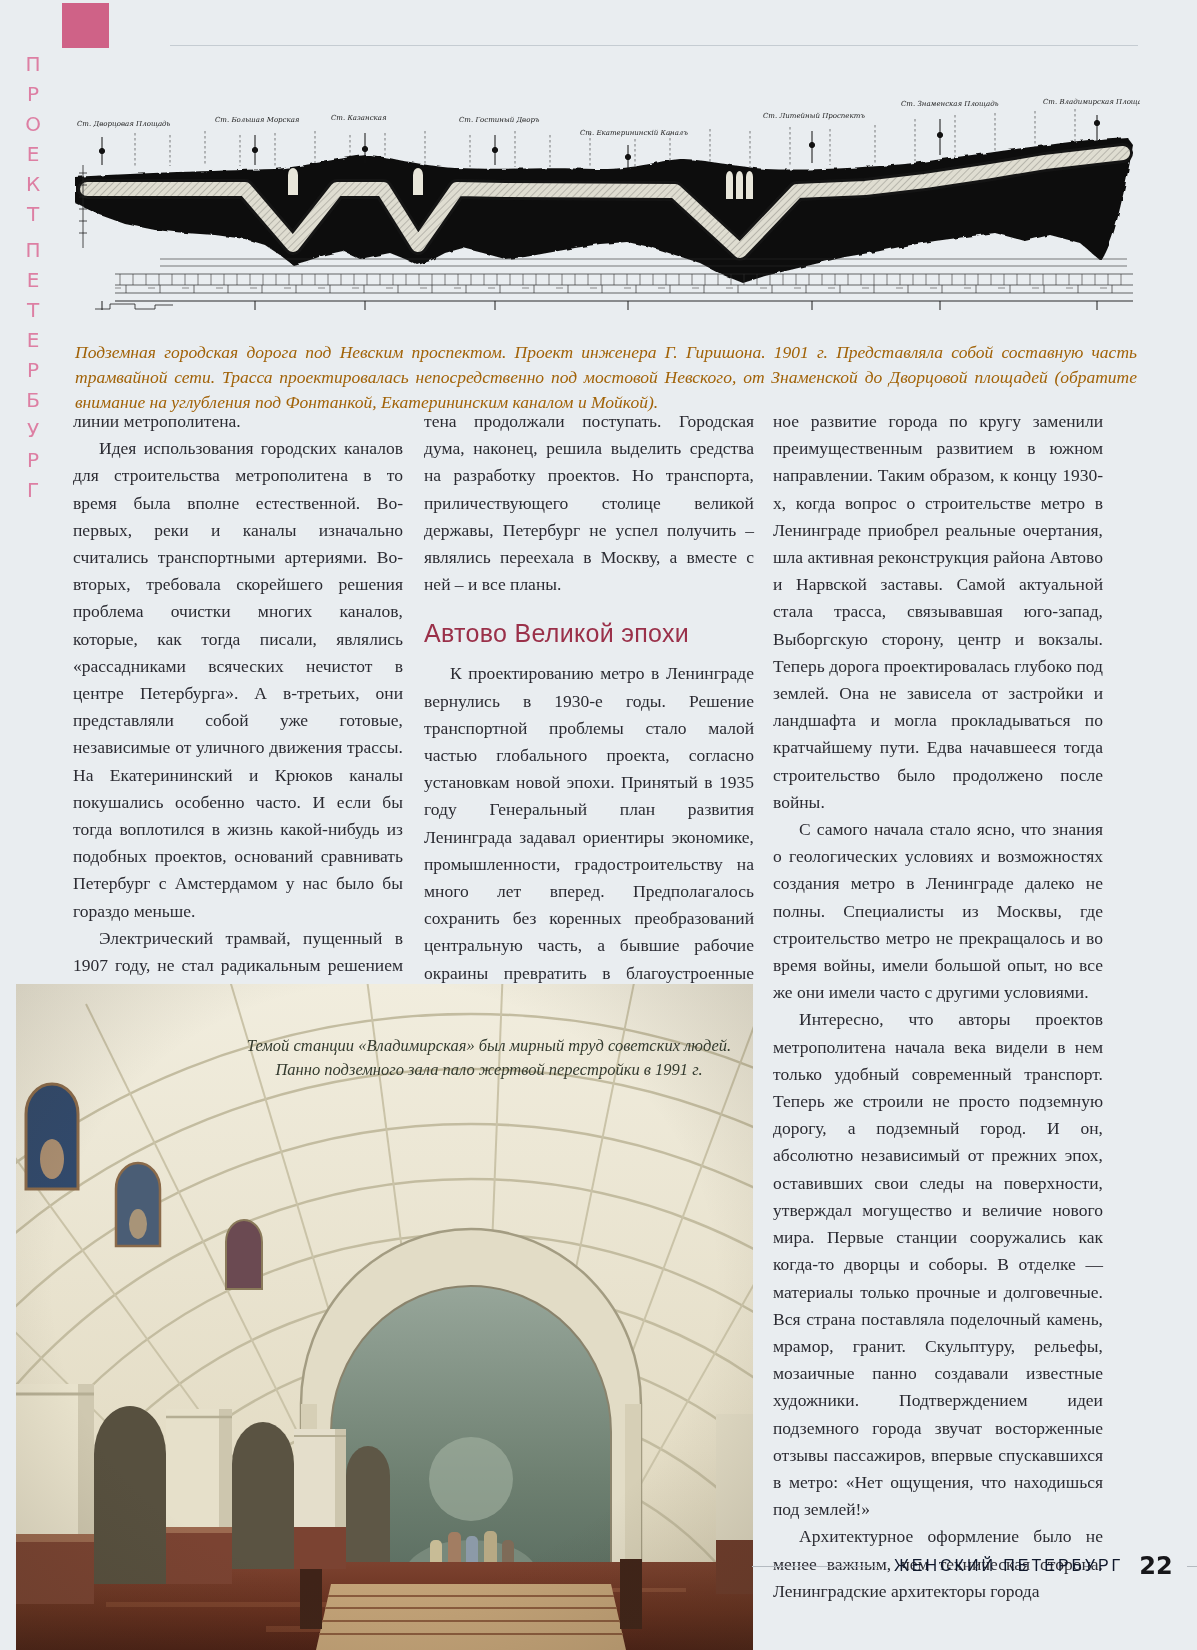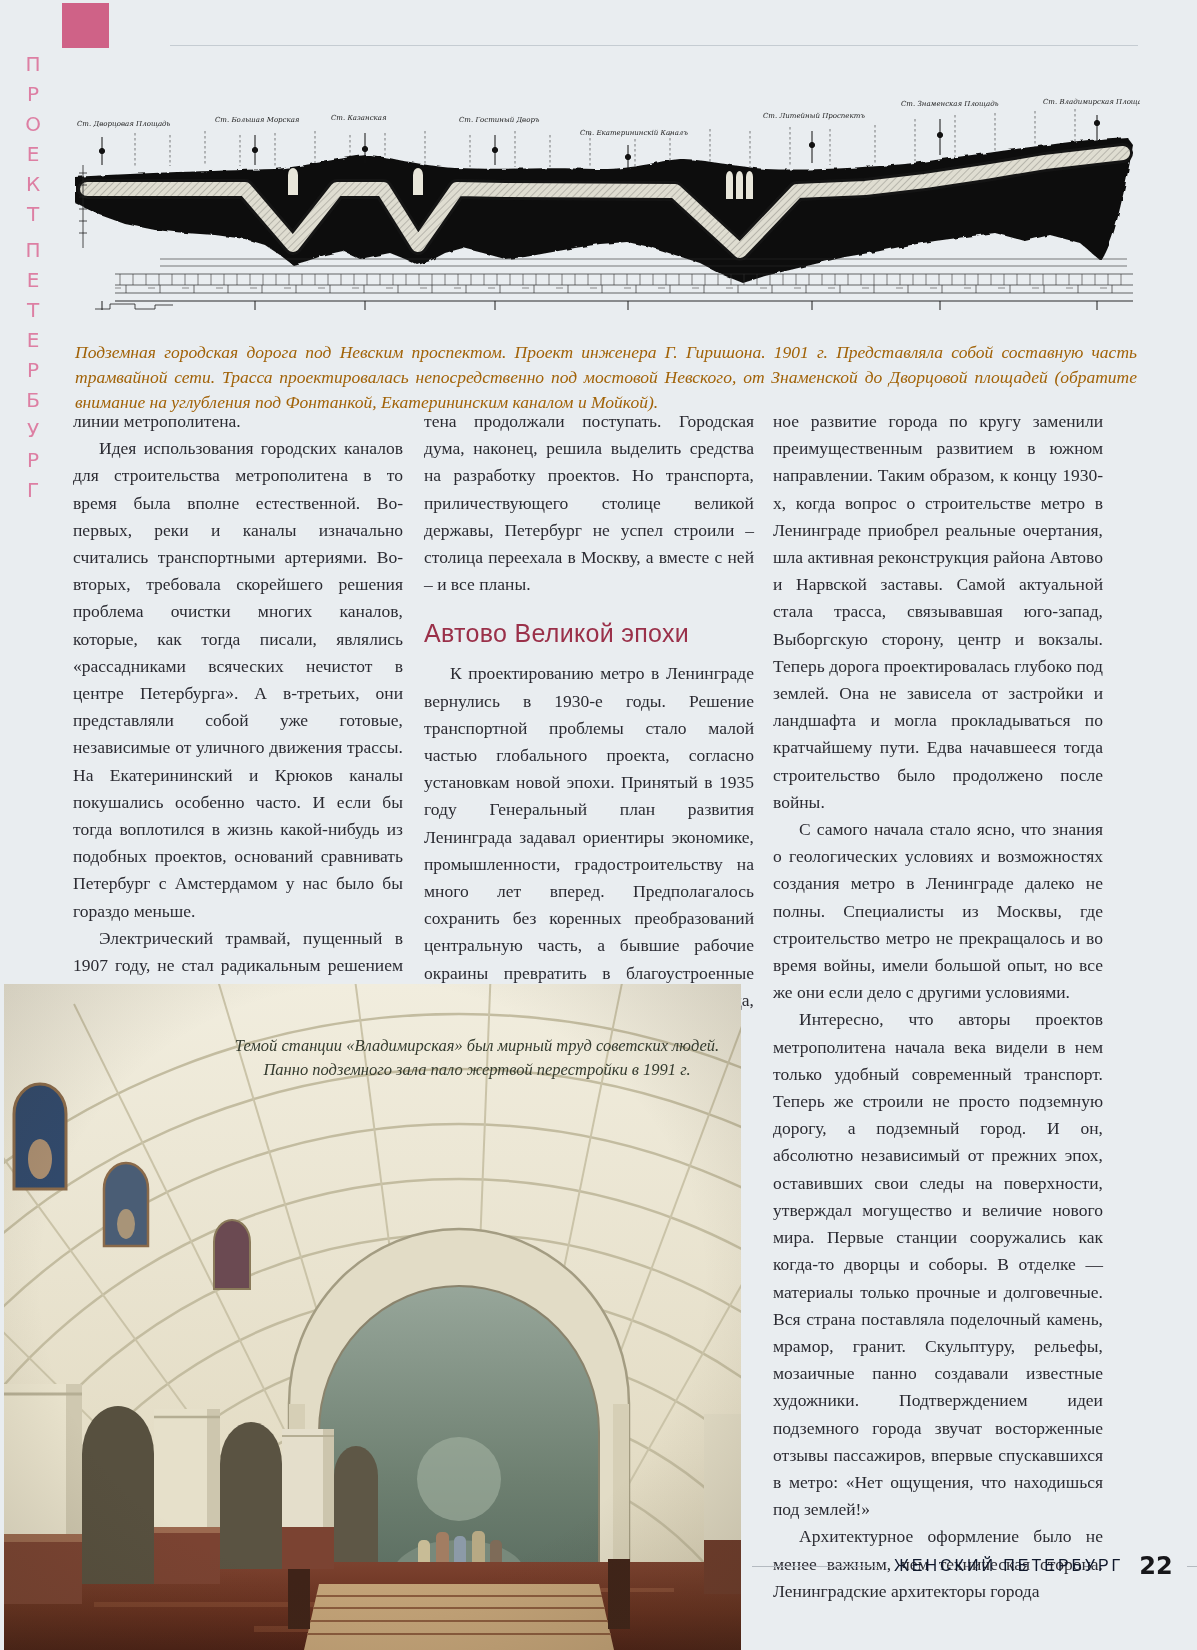--- a/index.html
+++ b/index.html
@@ -19,21 +19,21 @@
   .fig-caption{position:absolute;left:75px;top:322px;width:1062px;
         font-style:italic;font-size:17.5px;line-height:25px;color:#a16207;text-align:justify;}
   
   .col{position:absolute;top:408px;width:330px;}
   .col p{margin:0;text-indent:26px;text-align:justify;font-size:17.5px;line-height:27.2px;}
   .col p.cont{text-indent:0;}
   #col1{left:73px;} #col2{left:424px;} #col3{left:773px;}
   .section-heading{margin:21px 0 12px 0;font-family:"Liberation Sans",sans-serif;
         font-weight:400;font-size:25px;letter-spacing:.3px;color:#9a3049;}
   
-  .photo{position:absolute;left:4px;top:984px;width:737px;height:666px;overflow:hidden;}
+  .photo{position:absolute;left:16px;top:984px;width:737px;height:666px;overflow:hidden;}
   .photo-caption{position:absolute;top:50px;right:4px;width:520px;text-align:center;
         font-style:italic;font-size:16.5px;line-height:24px;color:#333a2e;}
   .photo-caption div{white-space:nowrap;}
   
   .footer{position:absolute;left:752px;top:1549px;width:445px;height:34px;
         display:flex;align-items:center;font-family:"Liberation Sans",sans-serif;}
   .footer .rule{height:1px;background:#b4bac0;}
   .footer .rule.l{width:128px;margin-right:14px;}
   .footer .rule.r{flex:1;margin-left:14px;}
   .footer .mag{font-size:16px;letter-spacing:3px;color:#0f172a;}
@@ -189,28 +189,28 @@
 
   <p class="fig-caption">Подземная городская дорога под Невским проспектом. Проект инженера Г. Гиришона. 1901 г. Представляла собой составную часть трамвайной сети. Трасса проектировалась непосредственно под мостовой Невского, от Знаменской до Дворцовой площадей (обратите внимание на углубления под Фонтанкой, Екатерининским каналом и Мойкой).</p>
 
   <div class="col" id="col1">
     <p class="cont">линии метрополитена.</p>
     <p>Идея использования городских каналов для строительства метрополитена в то время была вполне естественной. Во-первых, реки и каналы изначально считались транспортными артериями. Во-вторых, требовала скорейшего решения проблема очистки многих каналов, которые, как тогда писали, являлись «рассадниками всяческих нечистот в центре Петербурга». А в-третьих, они представляли собой уже готовые, независимые от уличного движения трассы. На Екатерининский и Крюков каналы покушались особенно часто. И если бы тогда воплотился в жизнь какой-нибудь из подобных проектов, оснований сравнивать Петербург с Амстердамом у нас было бы гораздо меньше.</p>
     <p>Электрический трамвай, пущенный в 1907 году, не стал радикальным решением транспортной проблемы. Предложения об устройстве метрополи-</p>
   </div>
 
   <div class="col" id="col2">
-    <p class="cont">тена продолжали поступать. Городская дума, наконец, решила выделить средства на разработку проектов. Но транспорта, приличествующего столице великой державы, Петербург не успел строили – столица переехала в Москву, а вместе с ней – и все планы.</p>
+    <p class="cont">тена продолжали поступать. Городская дума, наконец, решила выделить средства на разработку проектов. Но транспорта, приличествующего столице великой державы, Петербург не успел получить – являлись переехала в Москву, а вместе с ней – и все планы.</p>
     <h2 class="section-heading">Автово Великой эпохи</h2>
     <p>К проектированию метро в Ленинграде вернулись в 1930-е годы. Решение транспортной проблемы стало малой частью глобального проекта, согласно установкам новой эпохи. Принятый в 1935 году Генеральный план развития Ленинграда задавал ориентиры экономике, промышленности, градостроительству на много лет вперед. Предполагалось сохранить без коренных преобразований центральную часть, а бывшие рабочие окраины превратить в благоустроенные современные районы. Правда, намечавшееся равномер-</p>
   </div>
 
   <div class="col" id="col3">
     <p class="cont">ное развитие города по кругу заменили преимущественным развитием в южном направлении. Таким образом, к концу 1930-х, когда вопрос о строительстве метро в Ленинграде приобрел реальные очертания, шла активная реконструкция района Автово и Нарвской заставы. Самой актуальной стала трасса, связывавшая юго-запад, Выборгскую сторону, центр и вокзалы. Теперь дорога проектировалась глубоко под землей. Она не зависела от застройки и ландшафта и могла прокладываться по кратчайшему пути. Едва начавшееся тогда строительство было продолжено после войны.</p>
-    <p>С самого начала стало ясно, что знания о геологических условиях и возможностях создания метро в Ленинграде далеко не полны. Специалисты из Москвы, где строительство метро не прекращалось и во время войны, имели большой опыт, но все же они если дело с другими условиями.</p>
+    <p>С самого начала стало ясно, что знания о геологических условиях и возможностях создания метро в Ленинграде далеко не полны. Специалисты из Москвы, где строительство метро не прекращалось и во время войны, имели большой опыт, но все же они имели часто с другими условиями.</p>
     <p>Интересно, что авторы проектов метрополитена начала века видели в нем только удобный современный транспорт. Теперь же строили не просто подземную дорогу, а подземный город. И он, абсолютно независимый от прежних эпох, оставивших свои следы на поверхности, утверждал могущество и величие нового мира. Первые станции сооружались как когда-то дворцы и соборы. В отделке — материалы только прочные и долговечные. Вся страна поставляла поделочный камень, мрамор, гранит. Скульптуру, рельефы, мозаичные панно создавали известные художники. Подтверждением идеи подземного города звучат восторженные отзывы пассажиров, впервые спускавшихся в метро: «Нет ощущения, что находишься под землей!»</p>
     <p>Архитектурное оформление было не менее важным, чем техническая сторона. Ленинградские архитекторы города</p>
   </div>
 
   <div class="photo">
     <svg width="737" height="666" viewBox="0 0 737 666">
       <defs>
         <linearGradient id="vaultg" x1="0" y1="0" x2="0" y2="1">
           <stop offset="0" stop-color="#f1edde"></stop>
             <stop offset="0.7" stop-color="#e4ddc6"></stop>

